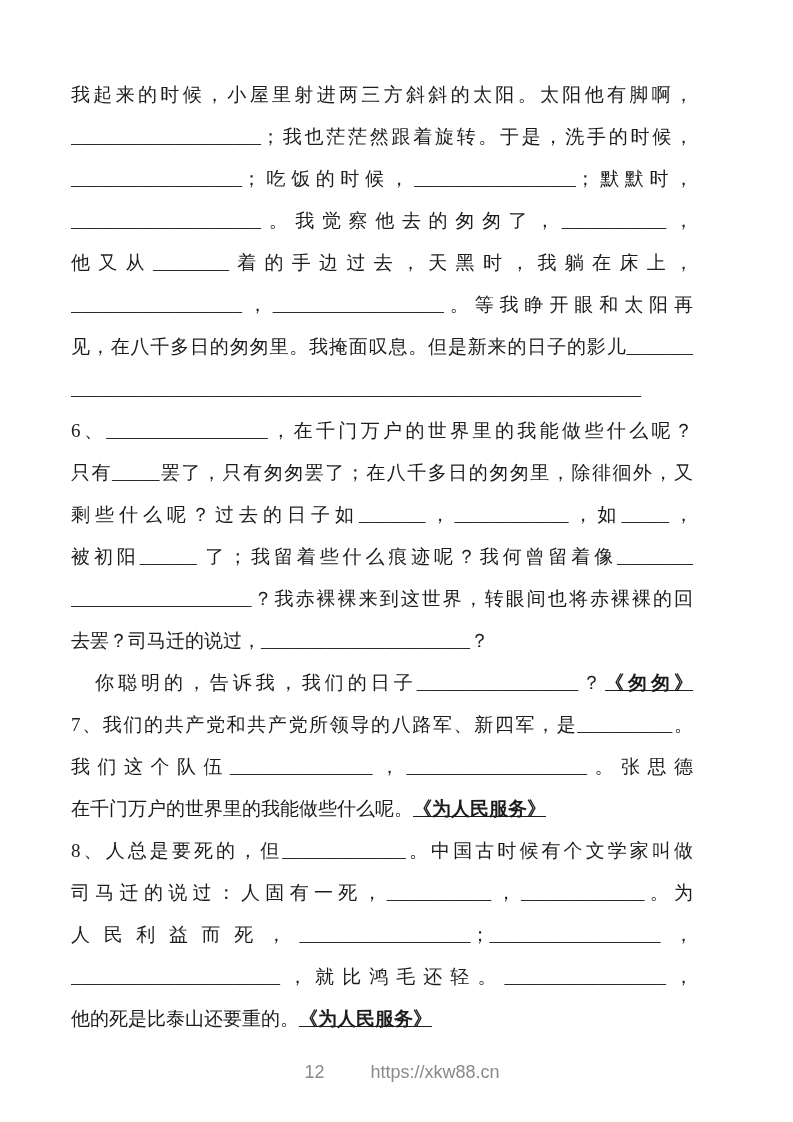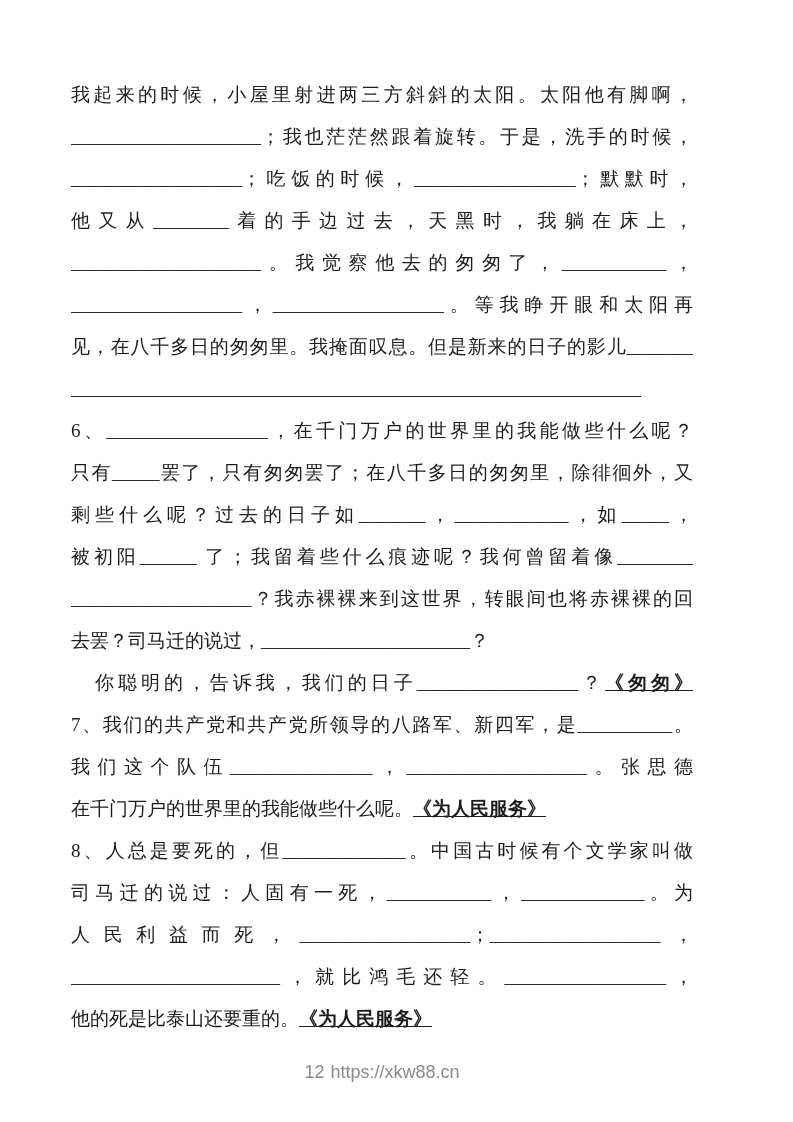--- a/index.html
+++ b/index.html
@@ -42,32 +42,32 @@
     text-decoration: underline;
   }
   .footer {
     margin-top: 21px;
     text-align: center;
     font-family: "Liberation Sans", "DejaVu Sans", sans-serif;
     font-size: 18px;
     color: #8a8a8a;
     line-height: 22px;
   }
-  .footer span { padding: 0 3px; }
+  .footer span { padding: 0 3px; margin-left: 40px; }
 </style>
 </head>
 <body>
 
 <div class="page">
 
   <div class="line"><span>我起来的时候，小屋里射进两三方斜斜的太阳。太阳他有脚啊，</span></div>
   <div class="line"><span>____________________；我也茫茫然跟着旋转。于是，洗手的时候，</span></div>
   <div class="line"><span>__________________；吃饭的时候，_________________；默默时，</span></div>
+  <div class="line"><span>____________________。我觉察他去的匆匆了，___________，</span></div>
   <div class="line"><span>他又从________着的手边过去，天黑时，我躺在床上，</span></div>
-  <div class="line"><span>____________________。我觉察他去的匆匆了，___________，</span></div>
   <div class="line"><span>__________________，__________________。等我睁开眼和太阳再</span></div>
   <div class="line"><span>见，在八千多日的匆匆里。我掩面叹息。但是新来的日子的影儿_______</span></div>
   <div class="line left"><span>____________________________________________________________</span></div>
 
   <div class="line"><span>6、_________________，在千门万户的世界里的我能做些什么呢？</span></div>
   <div class="line"><span>只有_____罢了，只有匆匆罢了；在八千多日的匆匆里，除徘徊外，又</span></div>
   <div class="line"><span>剩些什么呢？过去的日子如_______，____________，如_____，</span></div>
   <div class="line"><span>被初阳______ 了；我留着些什么痕迹呢？我何曾留着像________</span></div>
   <div class="line"><span>___________________？我赤裸裸来到这世界，转眼间也将赤裸裸的回</span></div>
   <div class="line left"><span>去罢？司马迁的说过，______________________？</span></div>

